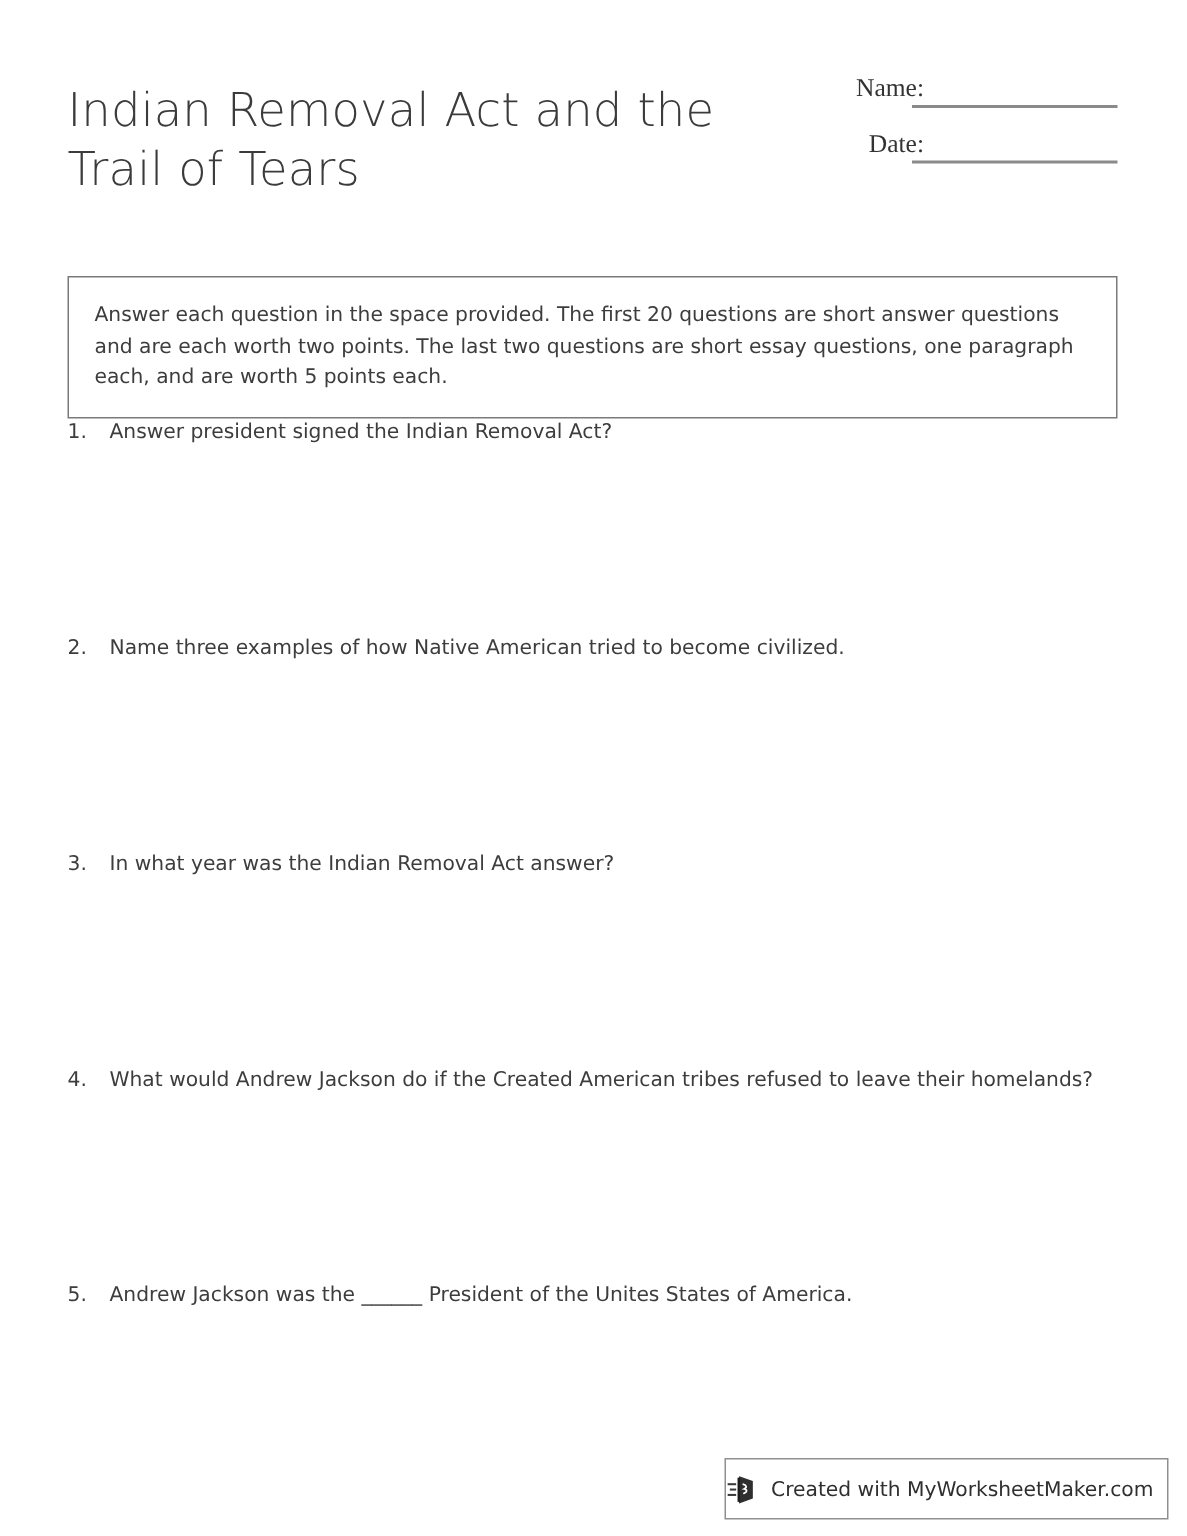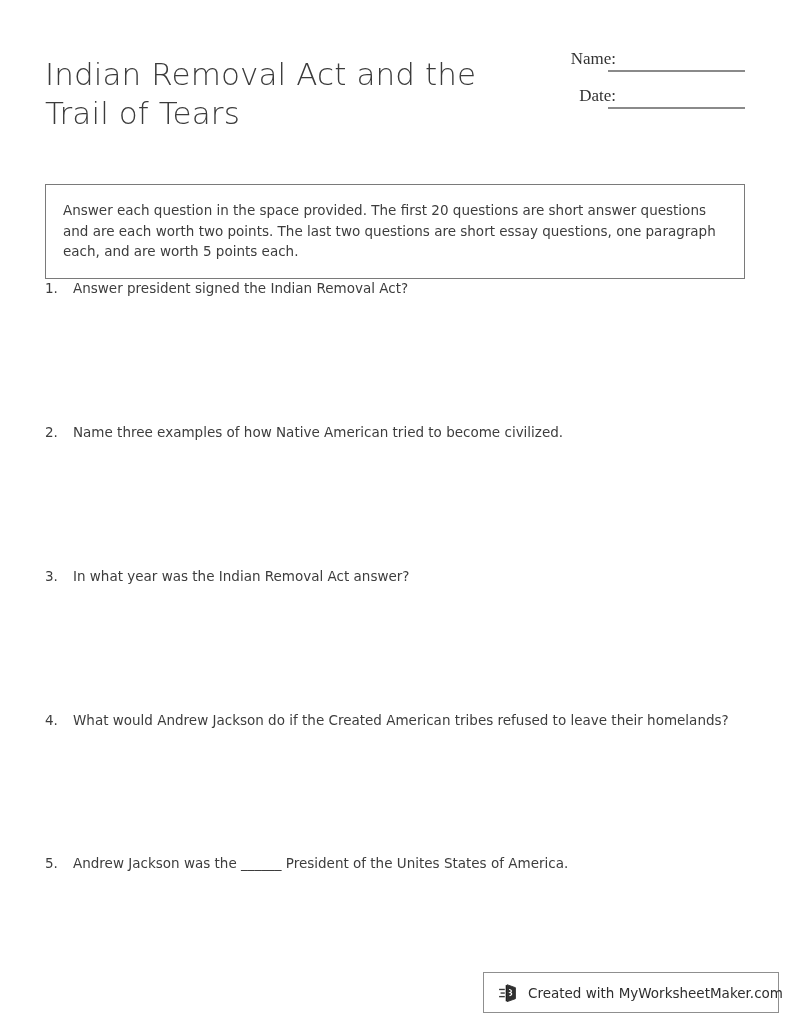--- a/index.html
+++ b/index.html
@@ -130,21 +130,20 @@
     position: absolute;
     left: 483px;
     top: 972px;
     width: 296px;
     height: 41px;
     box-sizing: border-box;
     border: 1px solid #8f8f8f;
     background: #ffffff;
     display: flex;
     align-items: center;
-    padding-left: 14px;
   }
   .badge-logo {
     width: 22px;
     height: 22px;
     margin-right: 8px;
     flex: 0 0 auto;
     display: block;
   }
   .badge-text {
     font-family: "DejaVu Sans", sans-serif;

